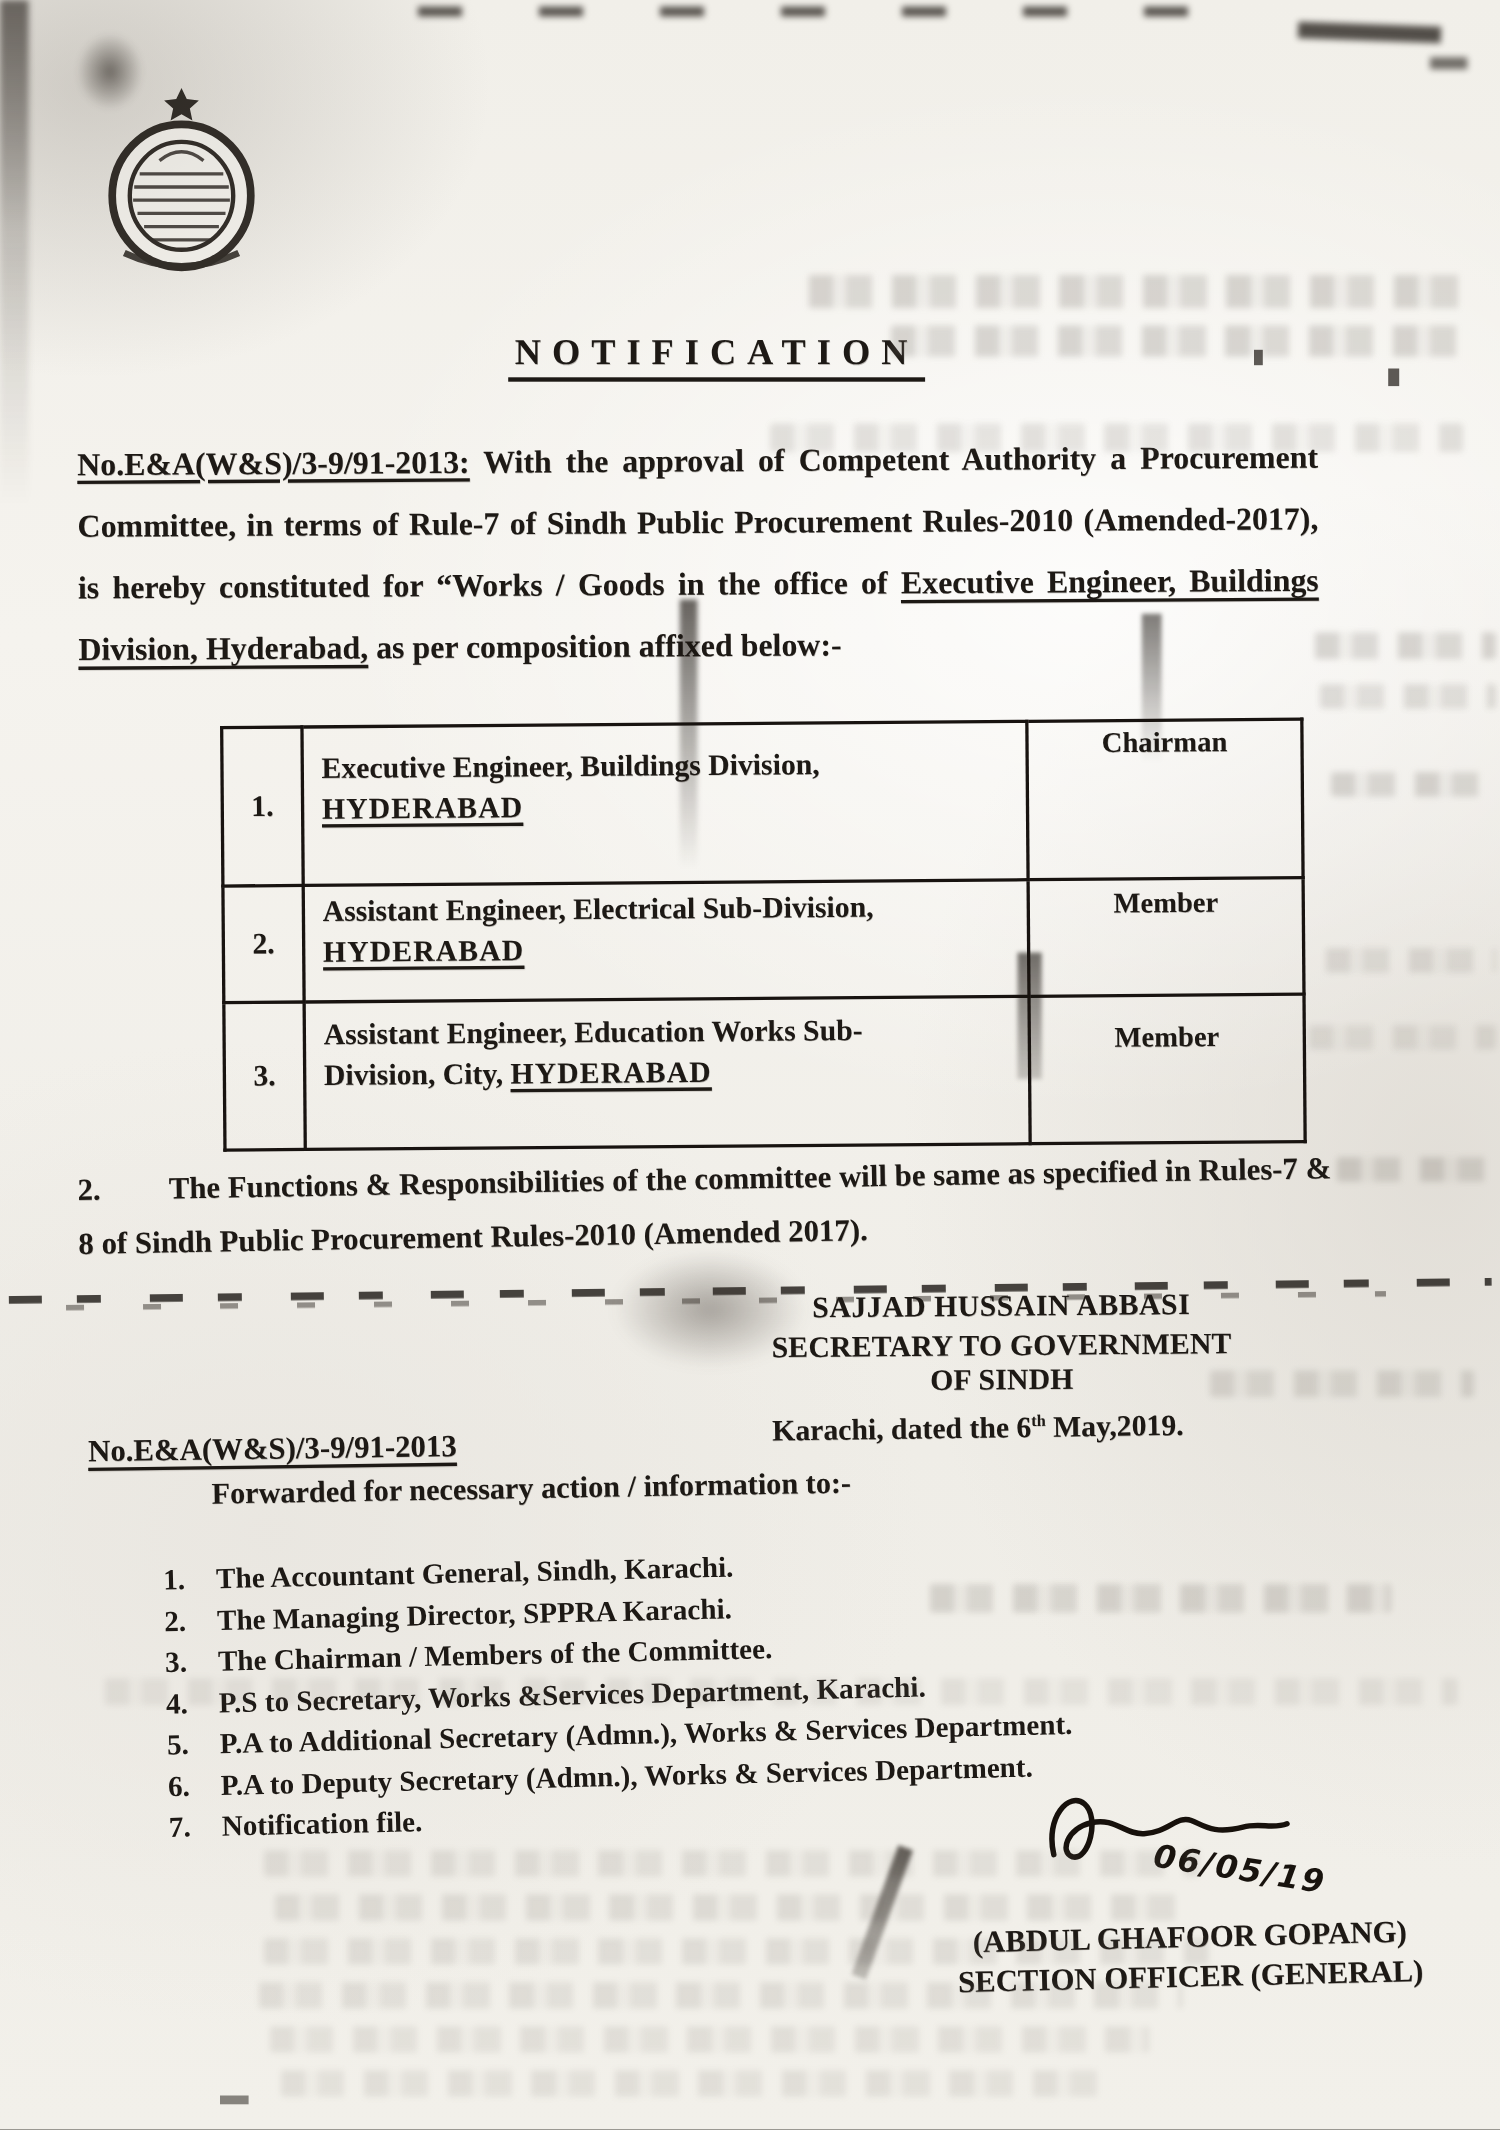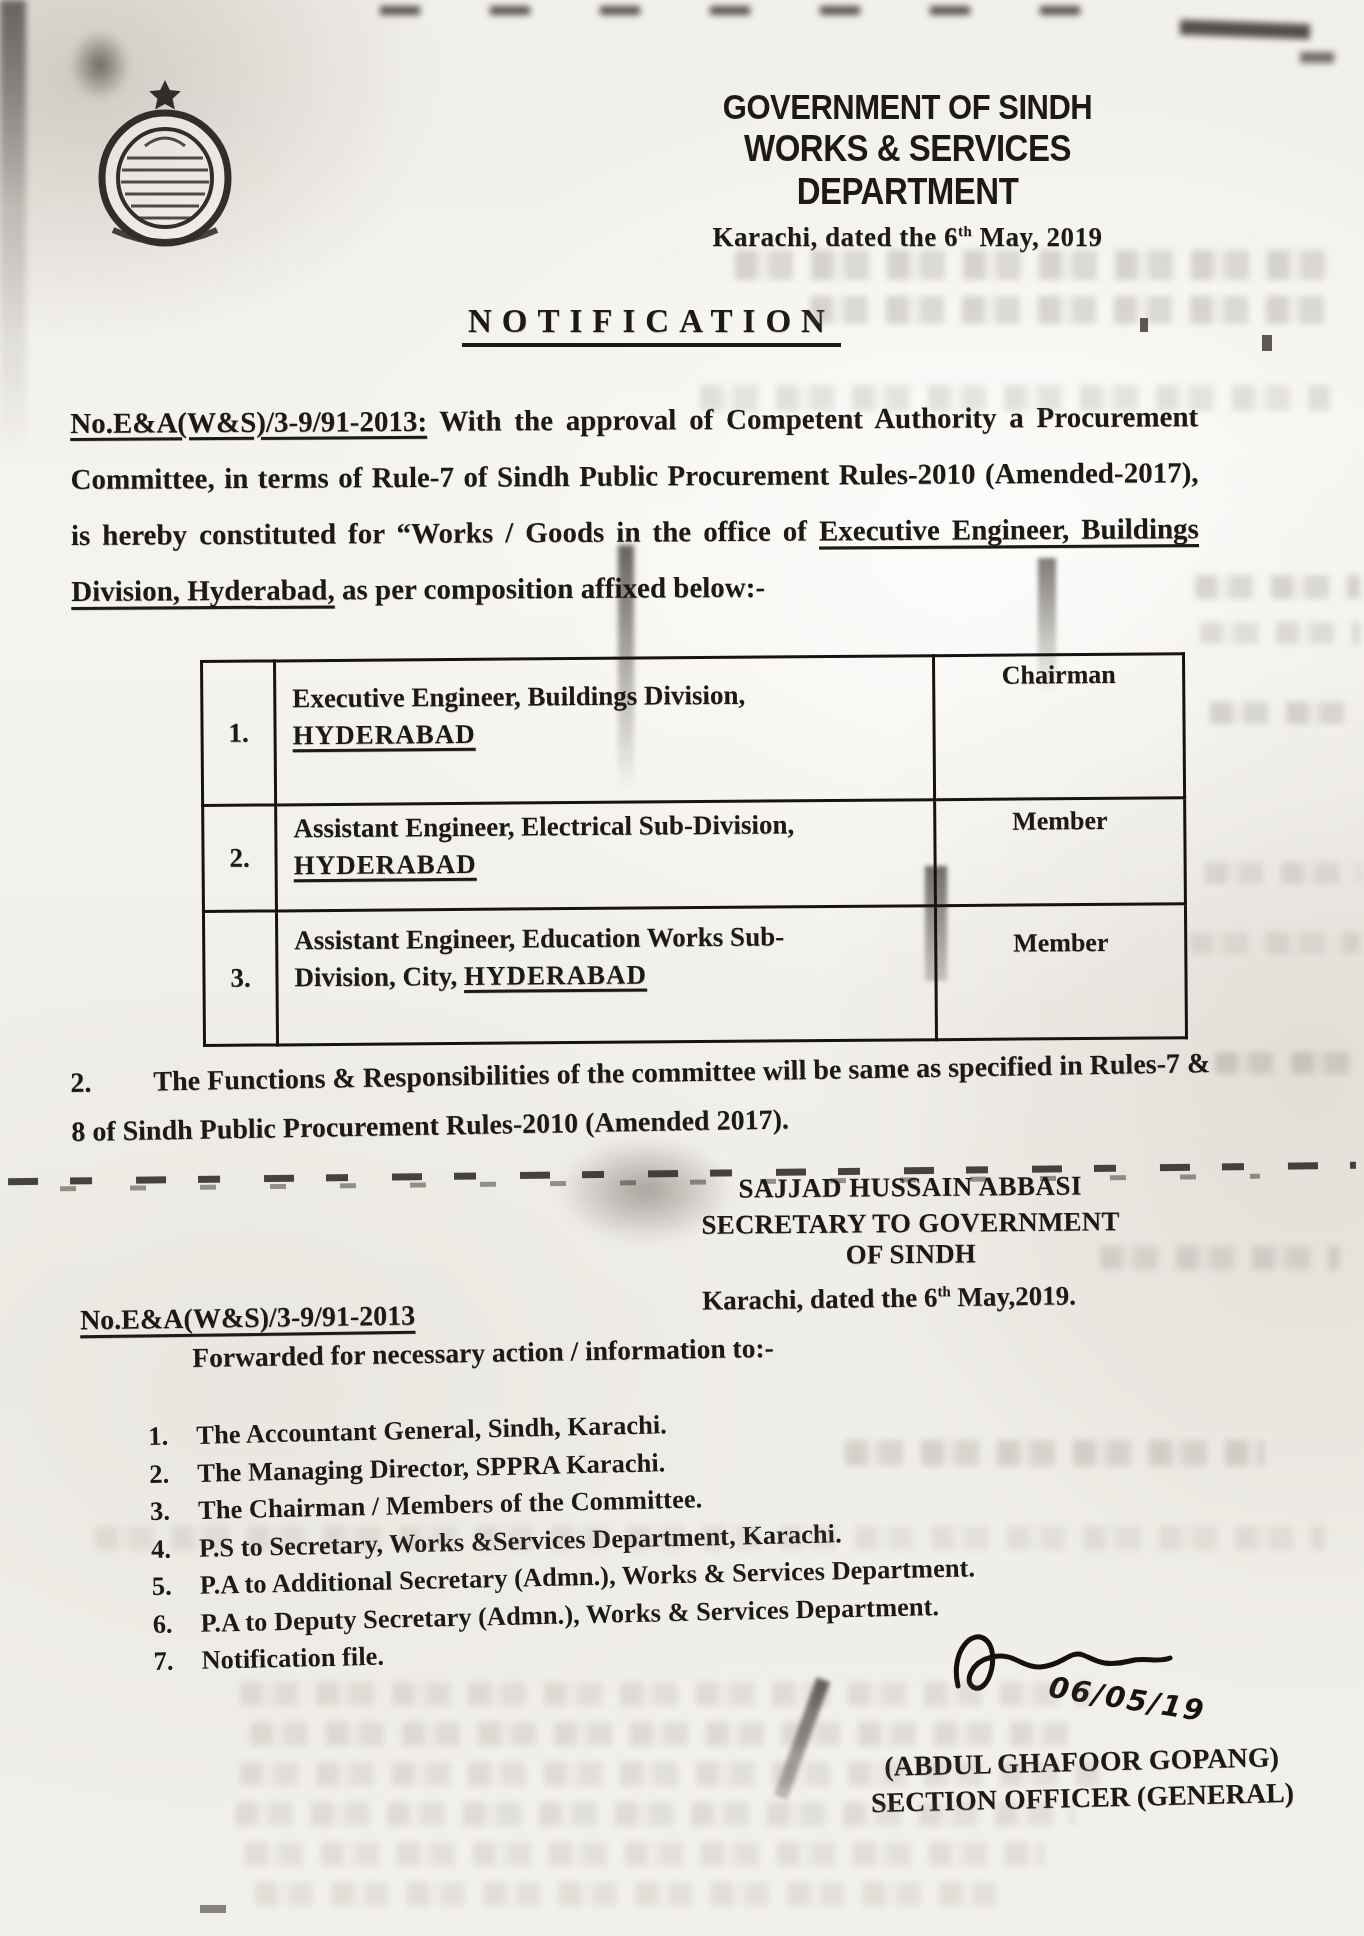--- a/index.html
+++ b/index.html
@@ -104,25 +104,20 @@
       <ellipse cx="80" cy="100" rx="63" ry="65" fill="rgba(244,242,236,.6)" stroke="#241f1a" stroke-width="7"></ellipse>
       <ellipse cx="80" cy="100" rx="47" ry="49" fill="none" stroke="#241f1a" stroke-width="4"></ellipse>
       <g stroke="#241f1a" stroke-width="3" opacity=".85" fill="none">
         <path d="M42 80 h76 M37 92 h86 M36 104 h88 M40 116 h80 M46 128 h68 M54 140 h52"></path>
         <path d="M60 68 q20 -16 40 0"></path>
       </g>
       <path d="M28 152 q52 24 104 0" fill="none" stroke="#241f1a" stroke-width="6" opacity=".9"></path>
     </svg>
   </div>
 
-  <div class="abs header-block">
-    <div class="org1">GOVERNMENT OF SINDH</div>
-    <div class="org2">WORKS &amp; SERVICES DEPARTMENT</div>
-    <div class="hdate print"><span>Karachi, dated the 6</span><sup>th</sup><span> May, 2019</span></div>
-  </div>
 
   <div class="abs title print">NOTIFICATION</div>
 
   <p class="abs para1 print"><span class="refno">No.E&amp;A(W&amp;S)/3-9/91-2013:</span><span> With the approval of Competent Authority a Procurement Committee, in terms of Rule-7 of Sindh Public Procurement Rules-2010 (Amended-2017), is hereby constituted for “Works / Goods in the office of </span><span class="emph">Executive Engineer, Buildings Division, Hyderabad,</span><span> as per composition affixed below:-</span></p>
 
   <div class="abs tablewrap">
     <table class="committee">
       <tbody>
 
           <tr>

